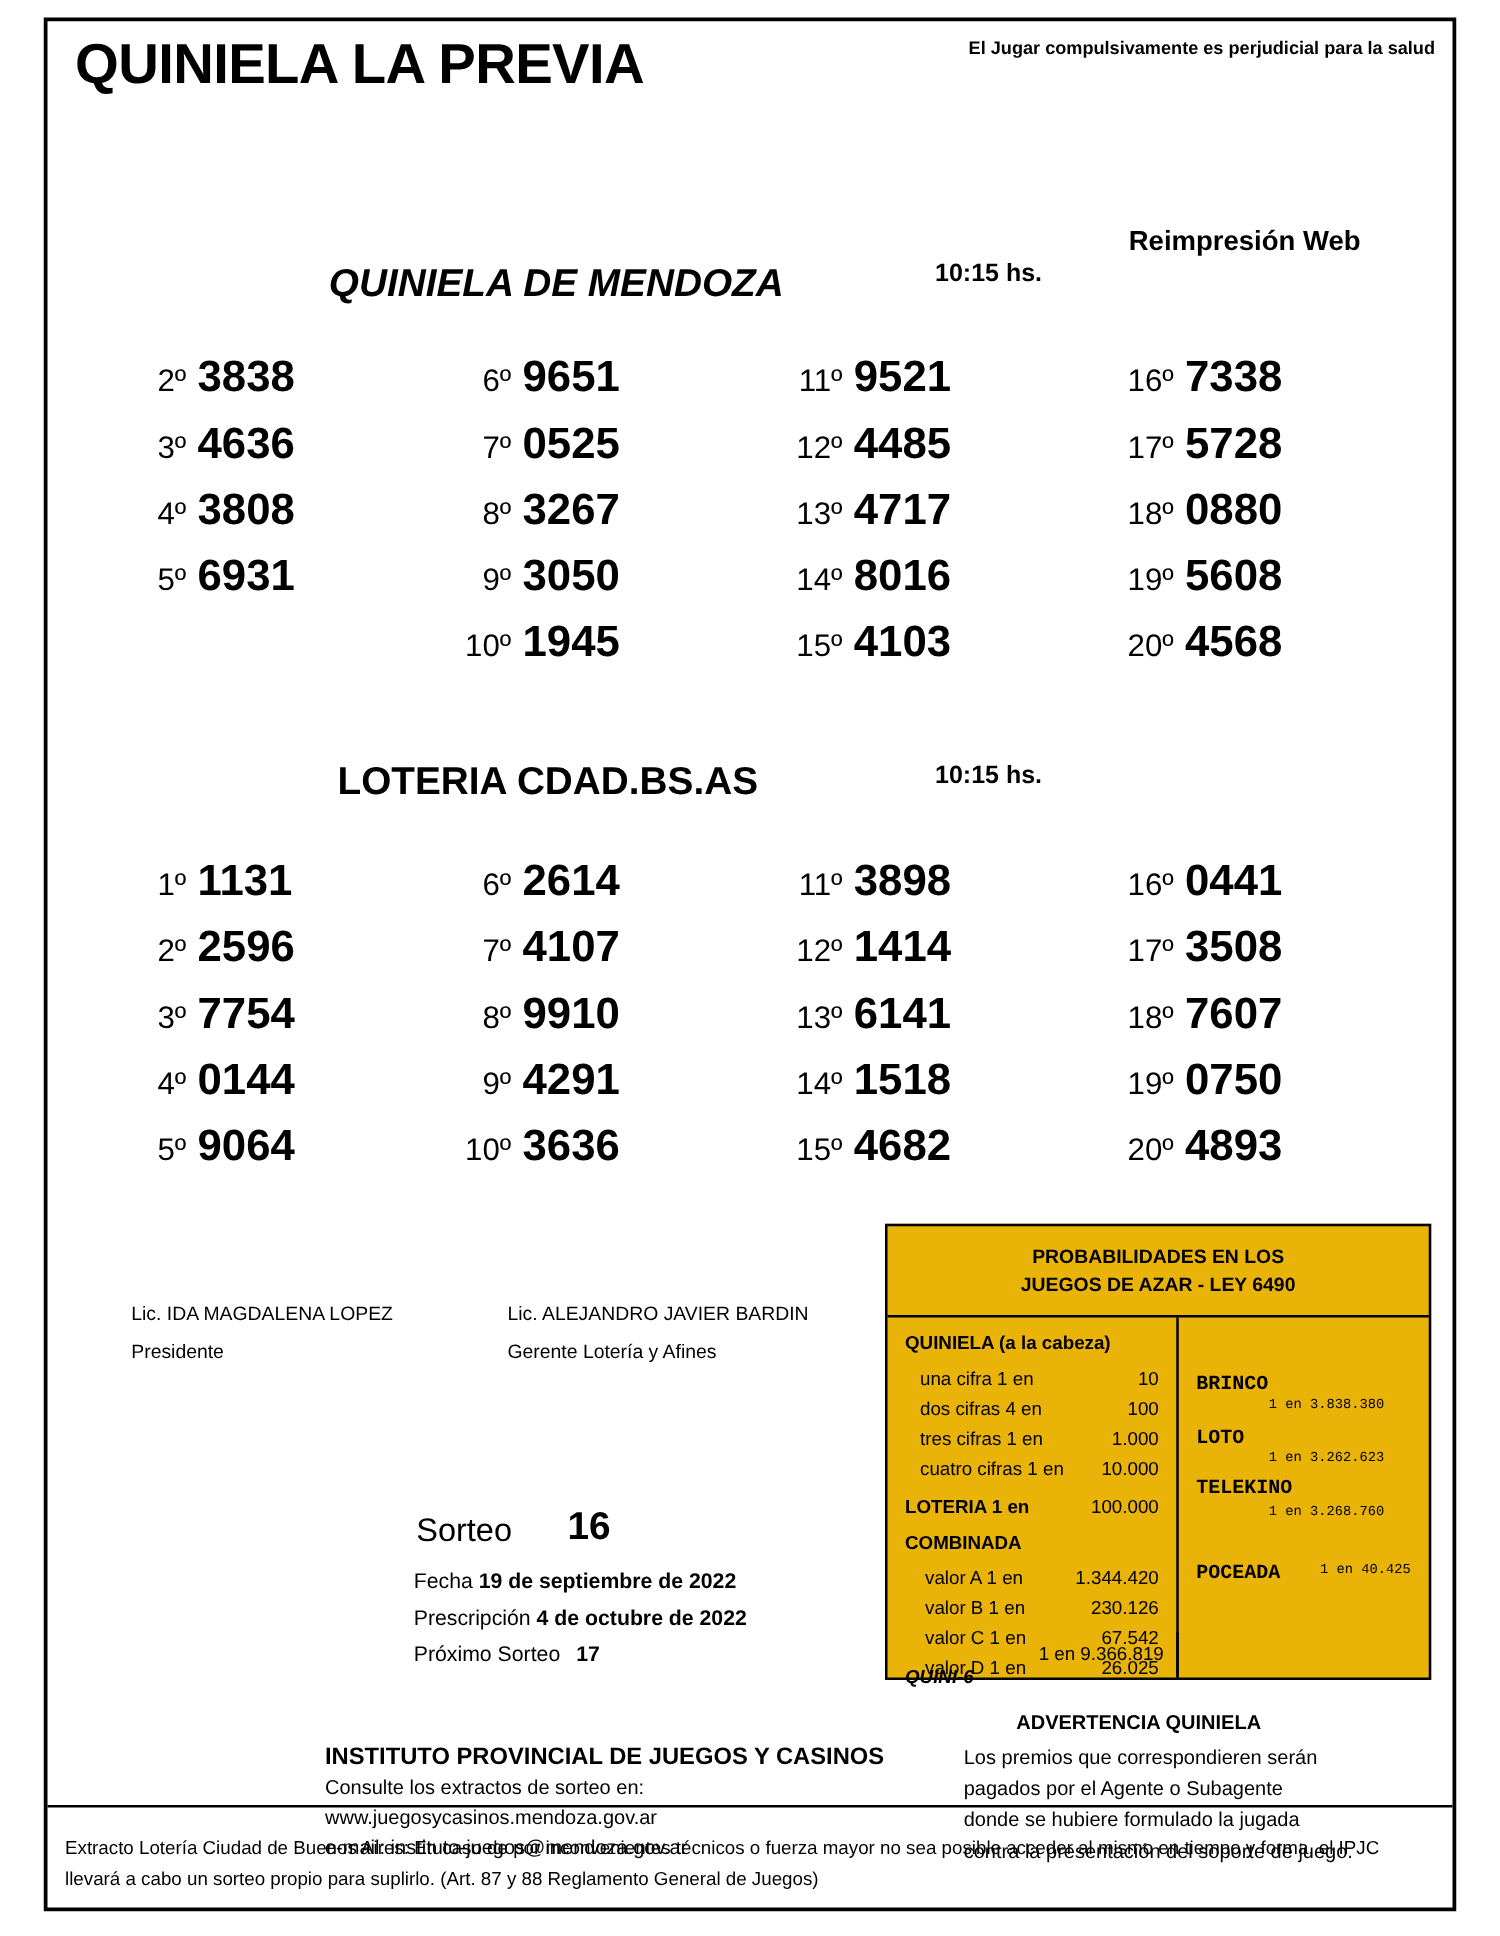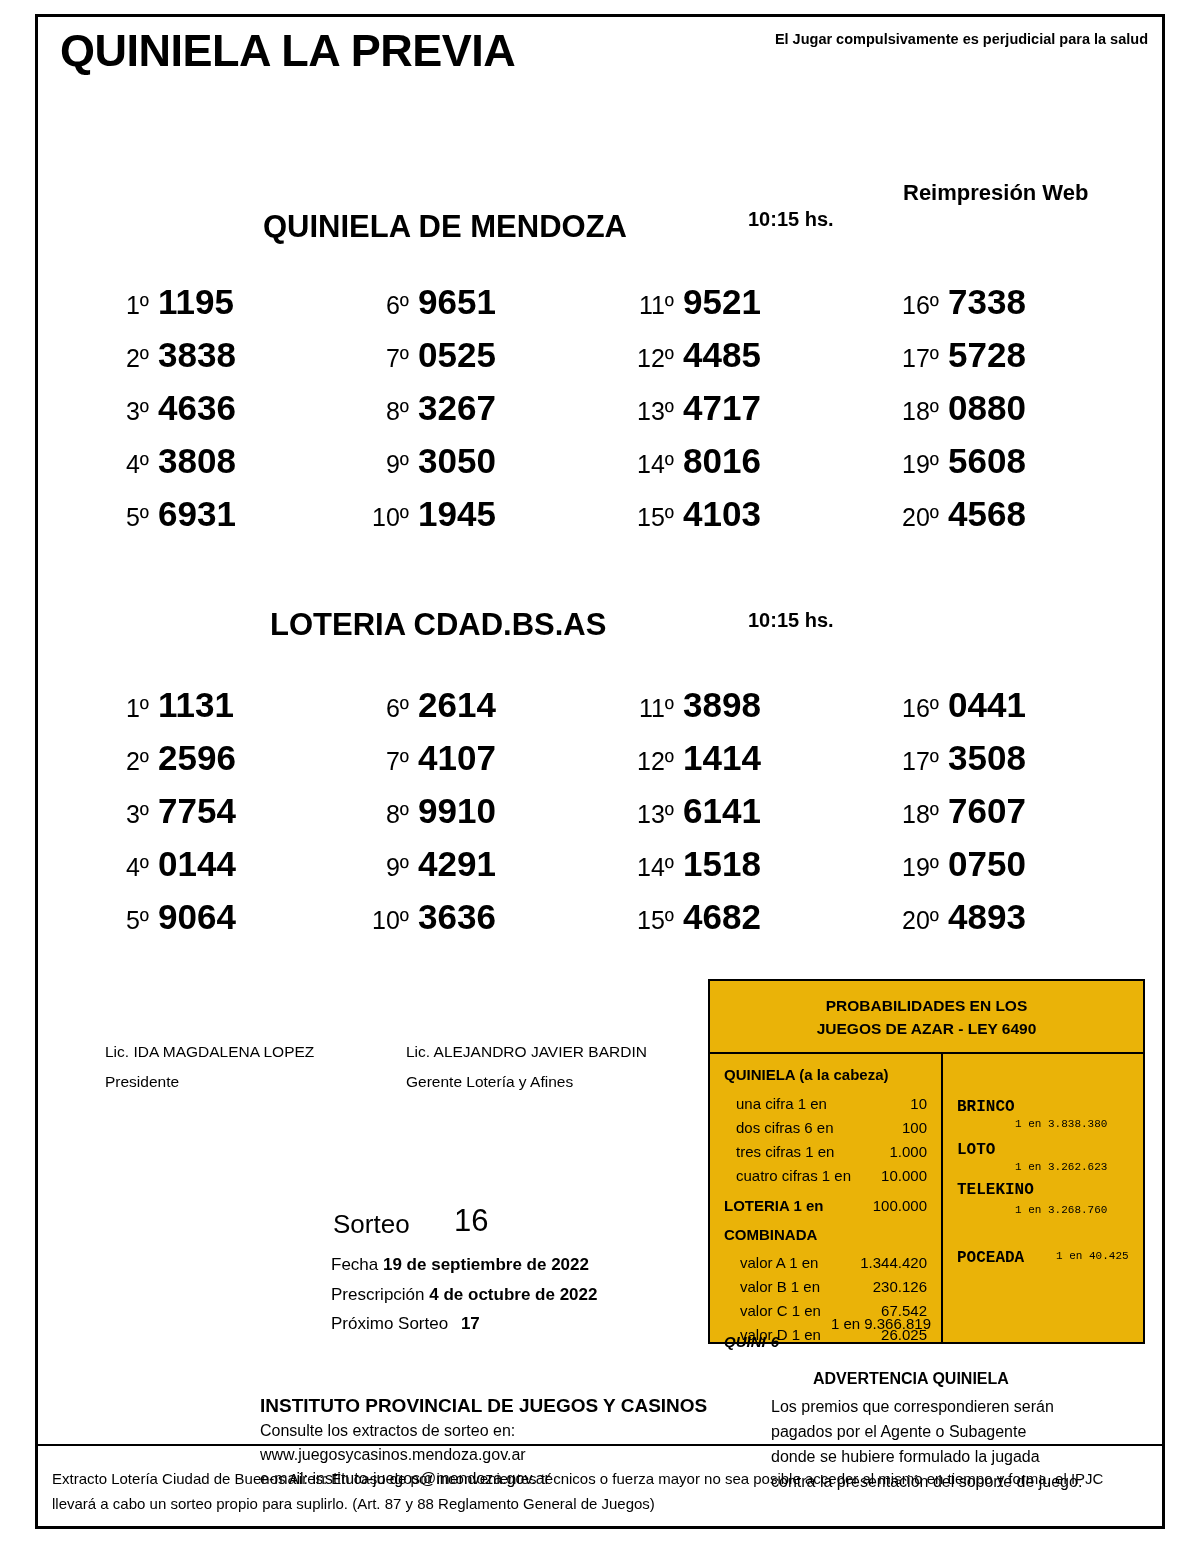--- a/index.html
+++ b/index.html
@@ -112,21 +112,21 @@
 
   
   .sorteo-word {
     position: absolute;
     font-size: 26px;
     white-space: nowrap;
   }
   .sorteo-num {
     position: absolute;
     font-size: 31px;
-    font-weight: normal;
+    font-weight: bold;
     white-space: nowrap;
   }
   .sline {
     position: absolute;
     font-size: 17px;
     white-space: nowrap;
   }
   .sline b { font-weight: bold; }
 
   
@@ -227,26 +227,25 @@
 
 <div class="page">
 
   <div class="hdr">
     <div class="brand">QUINIELA LA PREVIA</div>
     <div class="warn-top">El Jugar compulsivamente es perjudicial para la salud</div>
   </div>
 
   <div class="reprint" style="left:865px; top:163px;">Reimpresión Web</div>
 
-  <div class="draw-title" style="left:225px; top:192px;">QUINIELA  DE MENDOZA</div>
+  <div class="draw-title" style="left:225px; top:192px;font-style:italic;">QUINIELA  DE MENDOZA</div>
   <div class="draw-time" style="left:710px; top:191px;">10:15 hs.</div>
 
   <div class="grid" id="grid-0" style="top:258px;">
       <div class="gcol" style="left: 0px;">
-        <div class="grow"><span class="pos">1º</span><span class="num">1195</span></div>
         <div class="grow"><span class="pos">2º</span><span class="num">3838</span></div>
         <div class="grow"><span class="pos">3º</span><span class="num">4636</span></div>
         <div class="grow"><span class="pos">4º</span><span class="num">3808</span></div>
         <div class="grow"><span class="pos">5º</span><span class="num">6931</span></div>
       </div>
       <div class="gcol" style="left: 260px;">
         <div class="grow"><span class="pos">6º</span><span class="num">9651</span></div>
         <div class="grow"><span class="pos">7º</span><span class="num">0525</span></div>
         <div class="grow"><span class="pos">8º</span><span class="num">3267</span></div>
         <div class="grow"><span class="pos">9º</span><span class="num">3050</span></div>
@@ -331,21 +330,21 @@
     <div class="prob-body">
 
       <div class="prob-left">
         <div class="pl-row pl-bold" style="left:14px; top:12px;">QUINIELA (a la cabeza)</div>
 
         <div class="pl-row" style="left:26px; right:14px; top:41px;">
           <span class="lbl">una cifra  1 en</span>
           <span class="val">10</span>
         </div>
         <div class="pl-row" style="left:26px; right:14px; top:65px;">
-          <span class="lbl">dos cifras 6 en</span>
+          <span class="lbl">dos cifras 4 en</span>
           <span class="val">100</span>
         </div>
         <div class="pl-row" style="left:26px; right:14px; top:89px;">
           <span class="lbl">tres cifras 1 en</span>
           <span class="val">1.000</span>
         </div>
         <div class="pl-row" style="left:26px; right:14px; top:113px;">
           <span class="lbl">cuatro cifras 1 en</span>
           <span class="val">10.000</span>
         </div>

